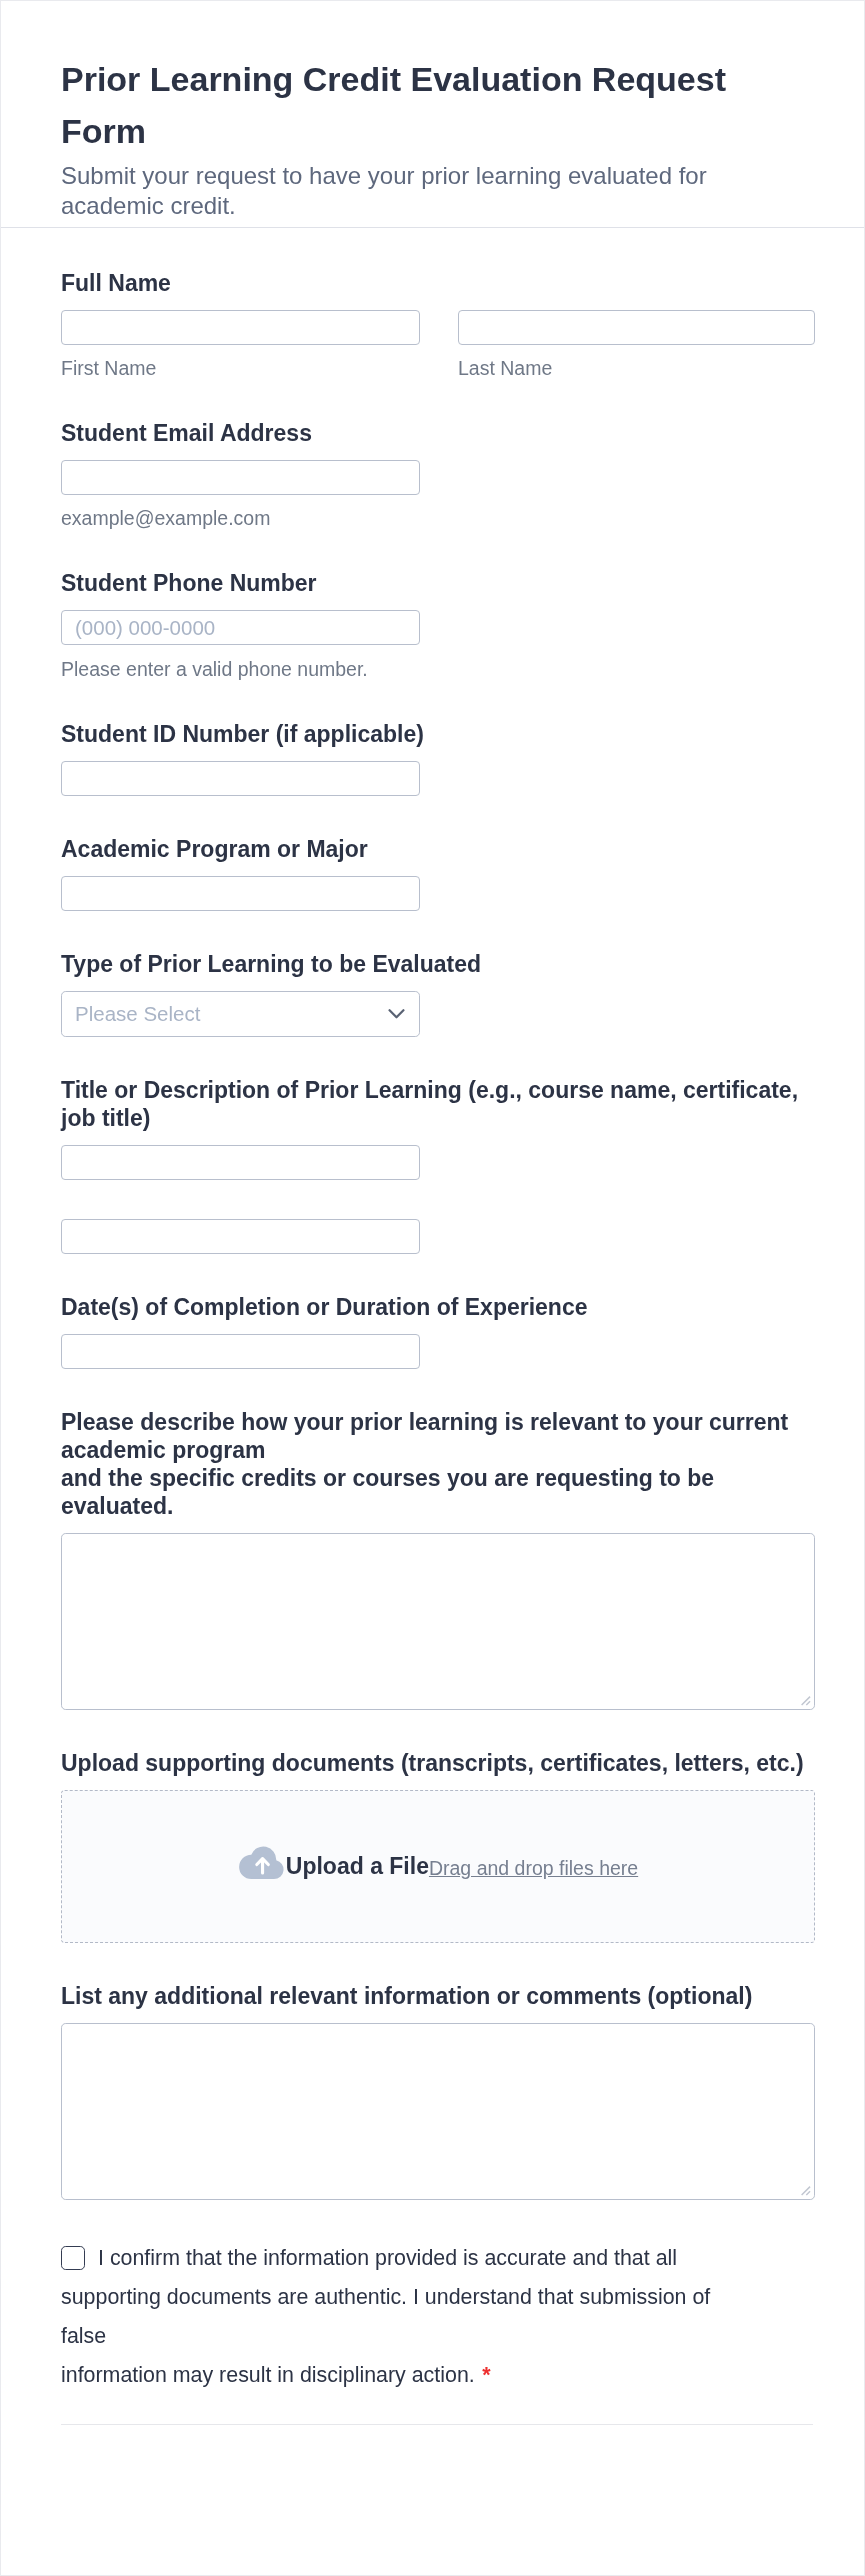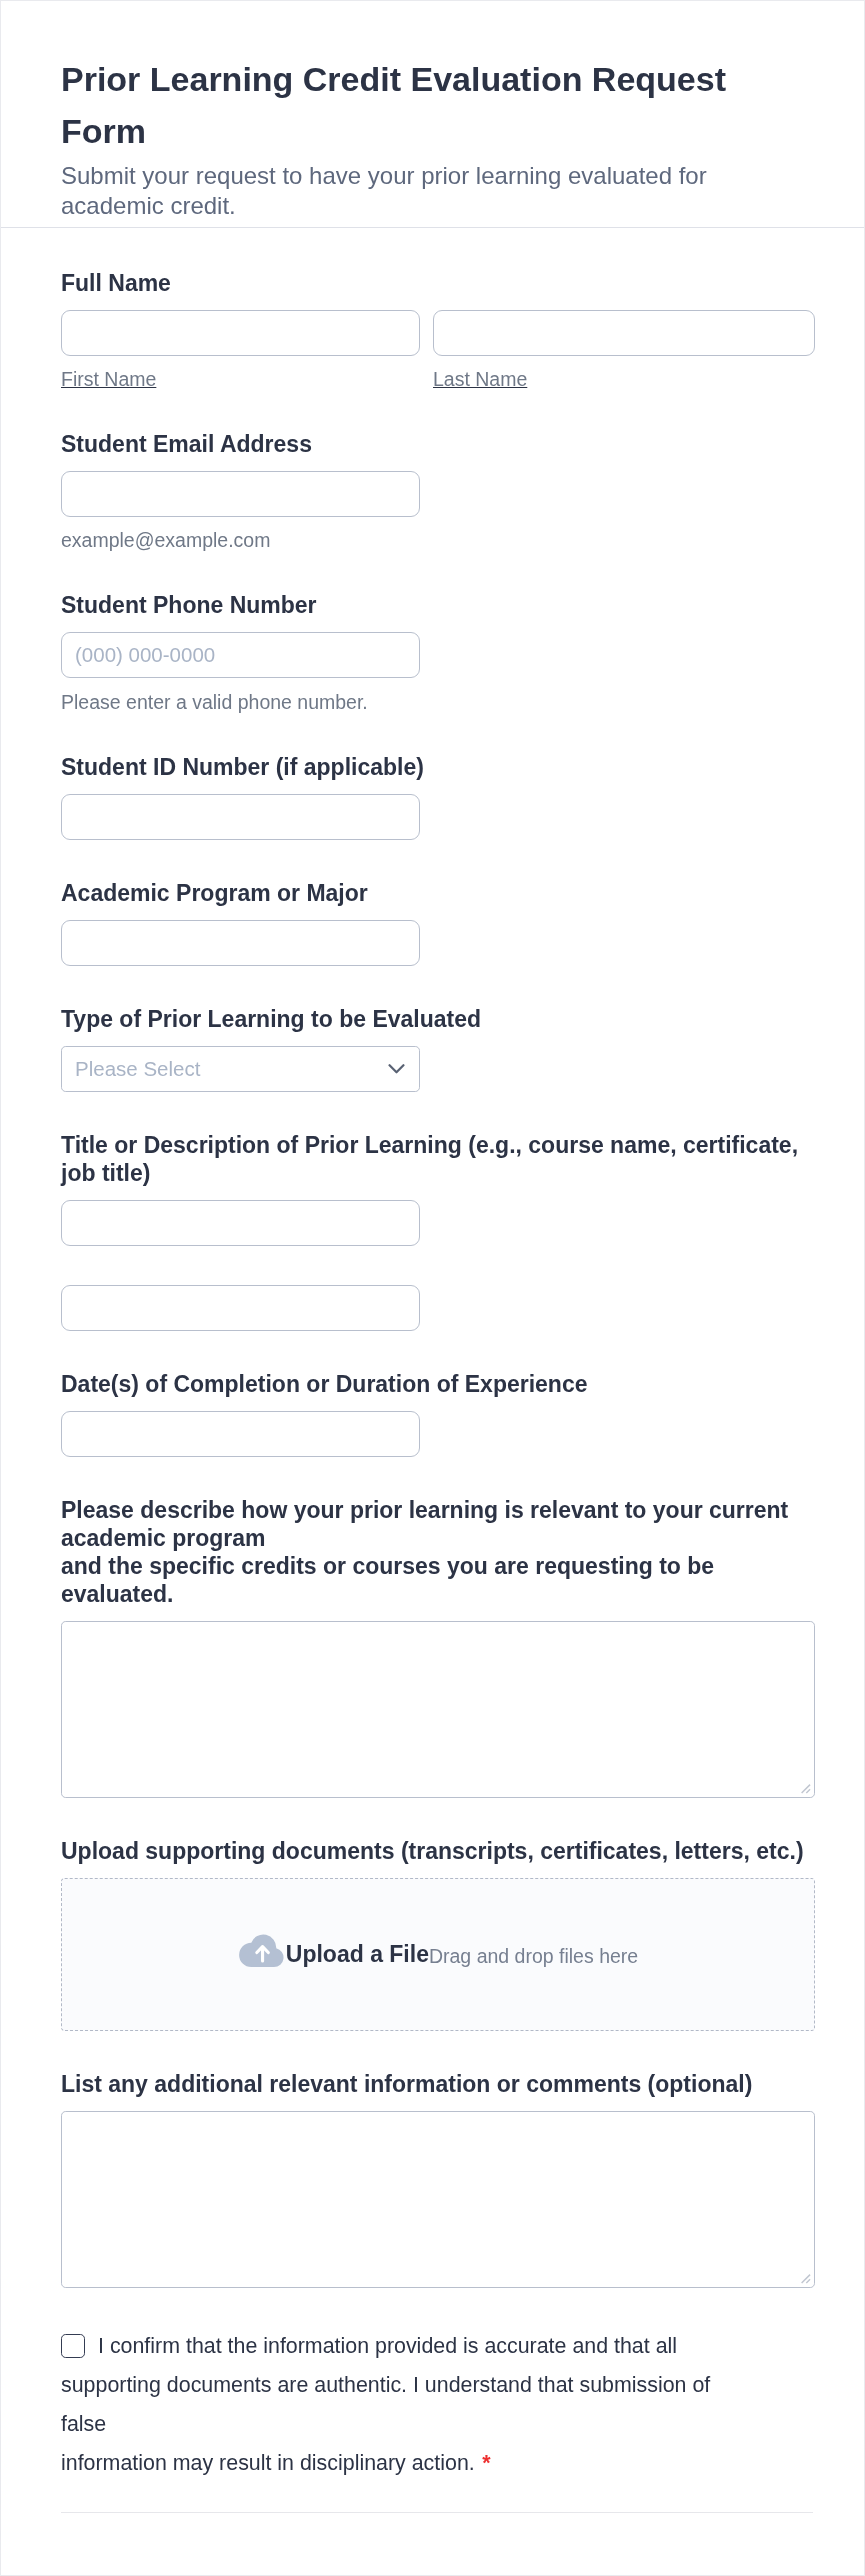--- a/index.html
+++ b/index.html
@@ -17,28 +17,28 @@
   .form-title {
     font-size:34px; line-height:52px; font-weight:700; color:#2c3345;
     max-width:754px; letter-spacing:0;
   }
   .form-subtitle { margin-top:3.7px; font-size:24px; line-height:30px; color:#5e687d; max-width:754px; }
   
   .form-body { padding:41px 51px 0 60px; }
   .question { margin-bottom:39px; }
   .q-label { display:block; font-size:23px; line-height:28px; font-weight:600; color:#2c3345; margin-bottom:13px; }
   .text-input {
-    display:block; height:46px; width:359px; border:0.9px solid #b8bfcd; border-radius:9px;
+    display:block; height:35px; width:359px; border:0.9px solid #b8bfcd; border-radius:4px;
     background:#fff; font-family:"Liberation Sans", sans-serif; font-size:20.5px; color:#2c3345;
     padding:0 13px; outline:none;
   }
   .text-input::placeholder { color:#a9b4c6; opacity:1; }
   .sublabel { display:block; margin-top:11.2px; font-size:19.5px; line-height:24px; color:#6f7887; font-weight:400; }
   
-  .name-row { display:flex; gap:13px; width:754px;text-decoration:underline; }
+  .name-row { display:flex; gap:38px; width:754px; }
   .name-col-first { width:359px; }
   .name-col-last { flex:1; }
   .name-col-last .text-input { width:100%; }
   
   .select-wrap { position:relative; width:359px; }
   .fake-select {
     height:46px; width:359px; border:0.9px solid #b8bfcd; border-radius:4.7px; background:#fff;
     display:flex; align-items:center; padding:0 37px 0 13px;
     font-size:20.5px; color:#a9b4c6; cursor:pointer;
   }
@@ -51,21 +51,21 @@
     font-family:"Liberation Sans", sans-serif; font-size:20.5px; color:#2c3345;
   }
   .resize-grip { position:absolute; right:3.7px; bottom:3.7px; line-height:0; }
   
   .dropzone {
     width:754px; height:153px; border:1.9px dashed #b2b9c7; border-radius:3.7px; background:#fafbfd;
     display:flex; align-items:center; justify-content:center; cursor:pointer;
   }
   .cloud-icon { line-height:0; margin-bottom:7.4px; }
   .upload-title { font-size:23px; line-height:28px; font-weight:700; color:#2c3345; }
-  .upload-hint { margin-top:5.6px; font-size:19.5px; line-height:23px; color:#767f90; }
+  .upload-hint { margin-top:5.6px; font-size:19.5px; line-height:23px; color:#767f90;text-decoration:underline; }
   
   .checkbox-q { margin-top:28px; margin-bottom:0; }
   .confirm-block { font-size:21.4px; line-height:39px; font-weight:500; color:#2c3345; max-width:689px; }
   .confirm-box {
     appearance:none; -webkit-appearance:none; float:left;
     width:24px; height:24px; border:1.9px solid #343c52; border-radius:4.7px; background:#fff;
     margin:7.4px 13px 0 0; cursor:pointer;
   }
   .req-star { color:#ed2f2f; font-weight:700; margin-left:7.4px; }
   

